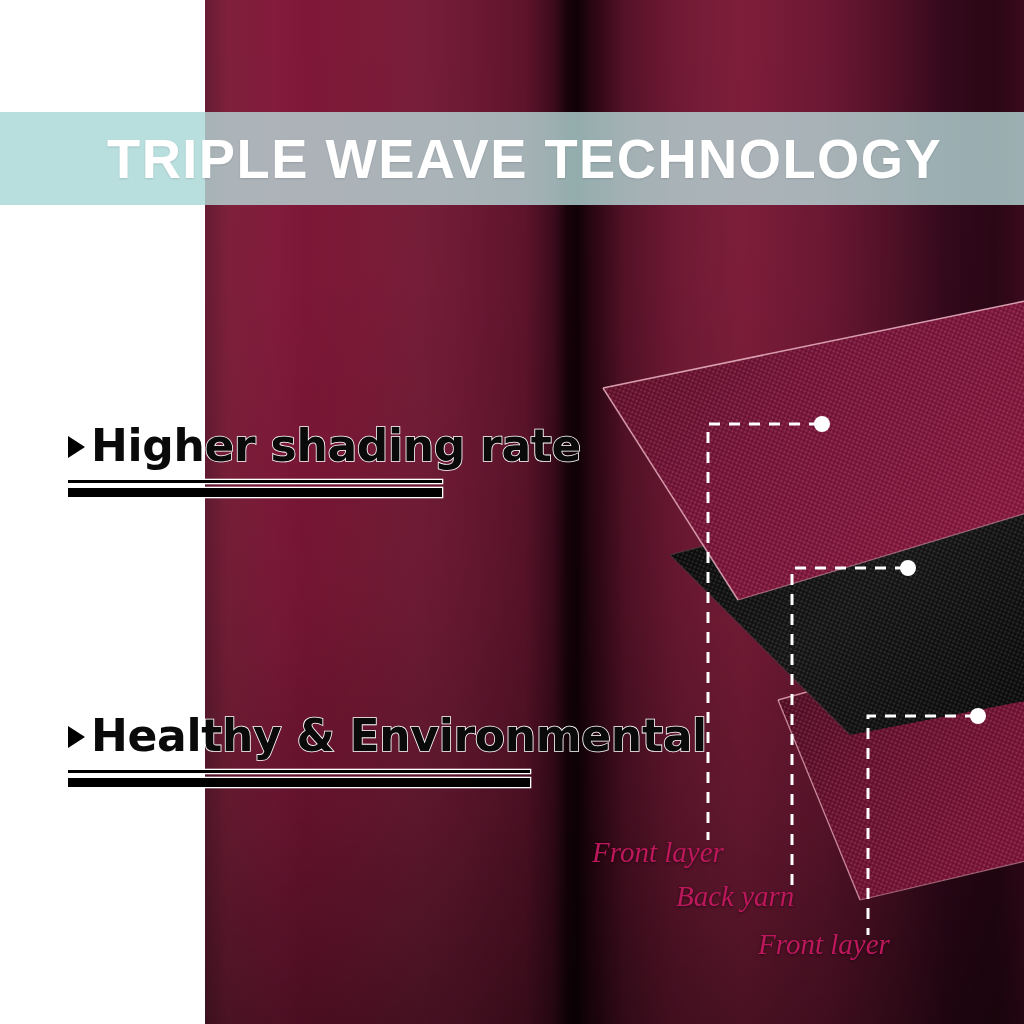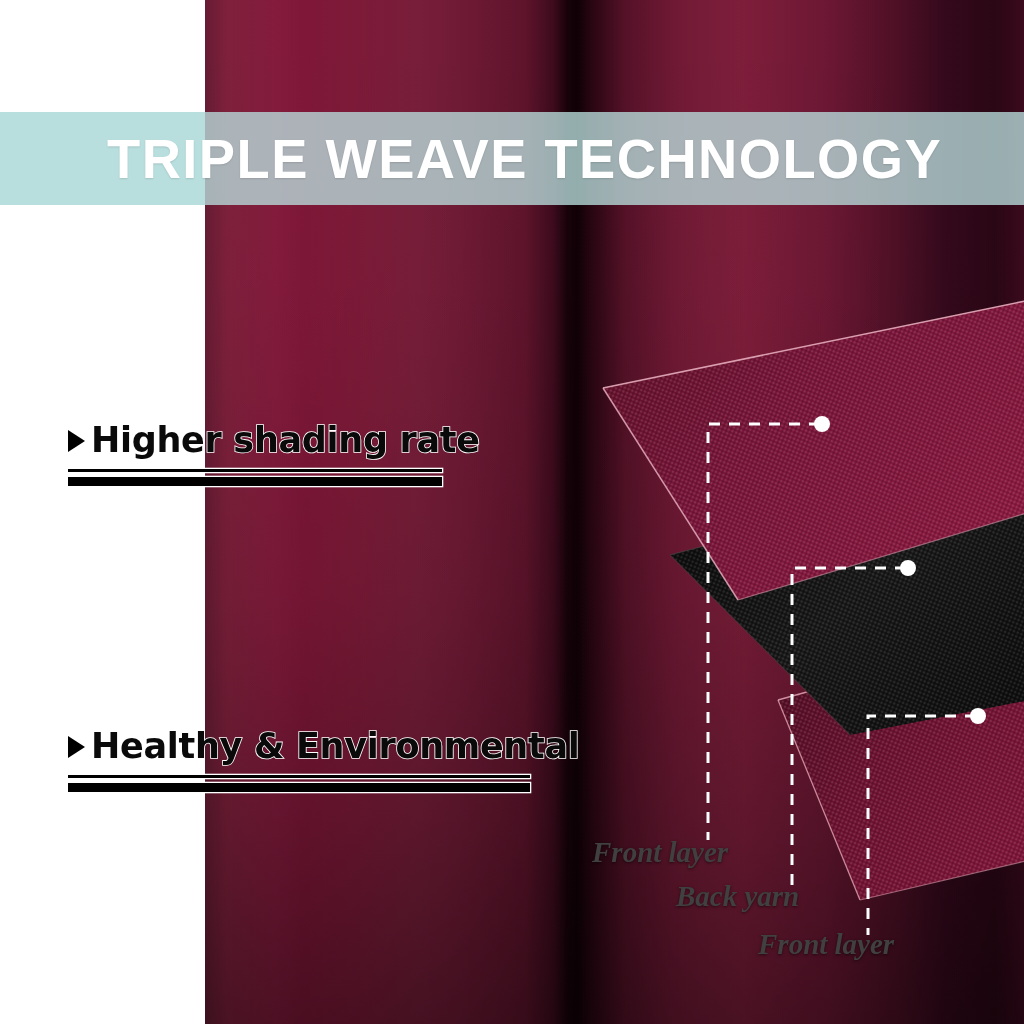--- a/index.html
+++ b/index.html
@@ -89,21 +89,21 @@
     width:0;height:0;flex:0 0 auto;
     border-left:17px solid #000;
     border-top:11px solid transparent;
     border-bottom:11px solid transparent;
     margin-right:6px;margin-top:2px;
     filter:drop-shadow(0 0 1.2px #fff) drop-shadow(0 0 1.2px #fff);
   }
   .feat-text{
     font-family:"DejaVu Sans",sans-serif;
     font-weight:700;
-    font-size:35px;
+    font-size:44px;
     color:#0a0a0a;
     letter-spacing:-0.3px;
     -webkit-text-stroke:1.6px #ffffff;
     paint-order:stroke fill;
   }
   .rules{margin-top:9px;}
   .rule-thin{
     height:3px;background:#000;
     box-shadow:0 0 0 1.3px #ffffff;
     margin-bottom:5px;
@@ -113,24 +113,24 @@
     box-shadow:0 0 0 1.3px #ffffff;
   }
 
   
   .diagram{position:absolute;left:560px;top:300px;width:470px;height:560px;}
   .diagram svg{display:block;}
 
   
   .callout{
     position:absolute;
-    color:#404040;
+    color:#be185d;
     font-family:"Liberation Serif","DejaVu Serif",serif;
     font-style:italic;
-    font-weight:700;
+    font-weight:400;
     font-size:29px;
     white-space:nowrap;
     text-shadow:0 1px 3px rgba(0,0,0,0.55);
   }
 </style>
 </head>
 <body>
 
 <div id="stage">
 
@@ -149,21 +149,21 @@
       <span class="tri"></span>
       <span class="feat-text">Higher shading rate</span>
     </div>
     <div class="rules" style="width:374px;">
       <div class="rule-thin"></div>
       <div class="rule-thick"></div>
     </div>
   </div>
 
 
-  <div class="feature" style="top:710px;margin-top:16px;">
+  <div class="feature" style="top:710px;">
     <div class="feature-row">
       <span class="tri"></span>
       <span class="feat-text">Healthy &amp; Environmental</span>
     </div>
     <div class="rules" style="width:462px;">
       <div class="rule-thin"></div>
       <div class="rule-thick"></div>
     </div>
   </div>
 

